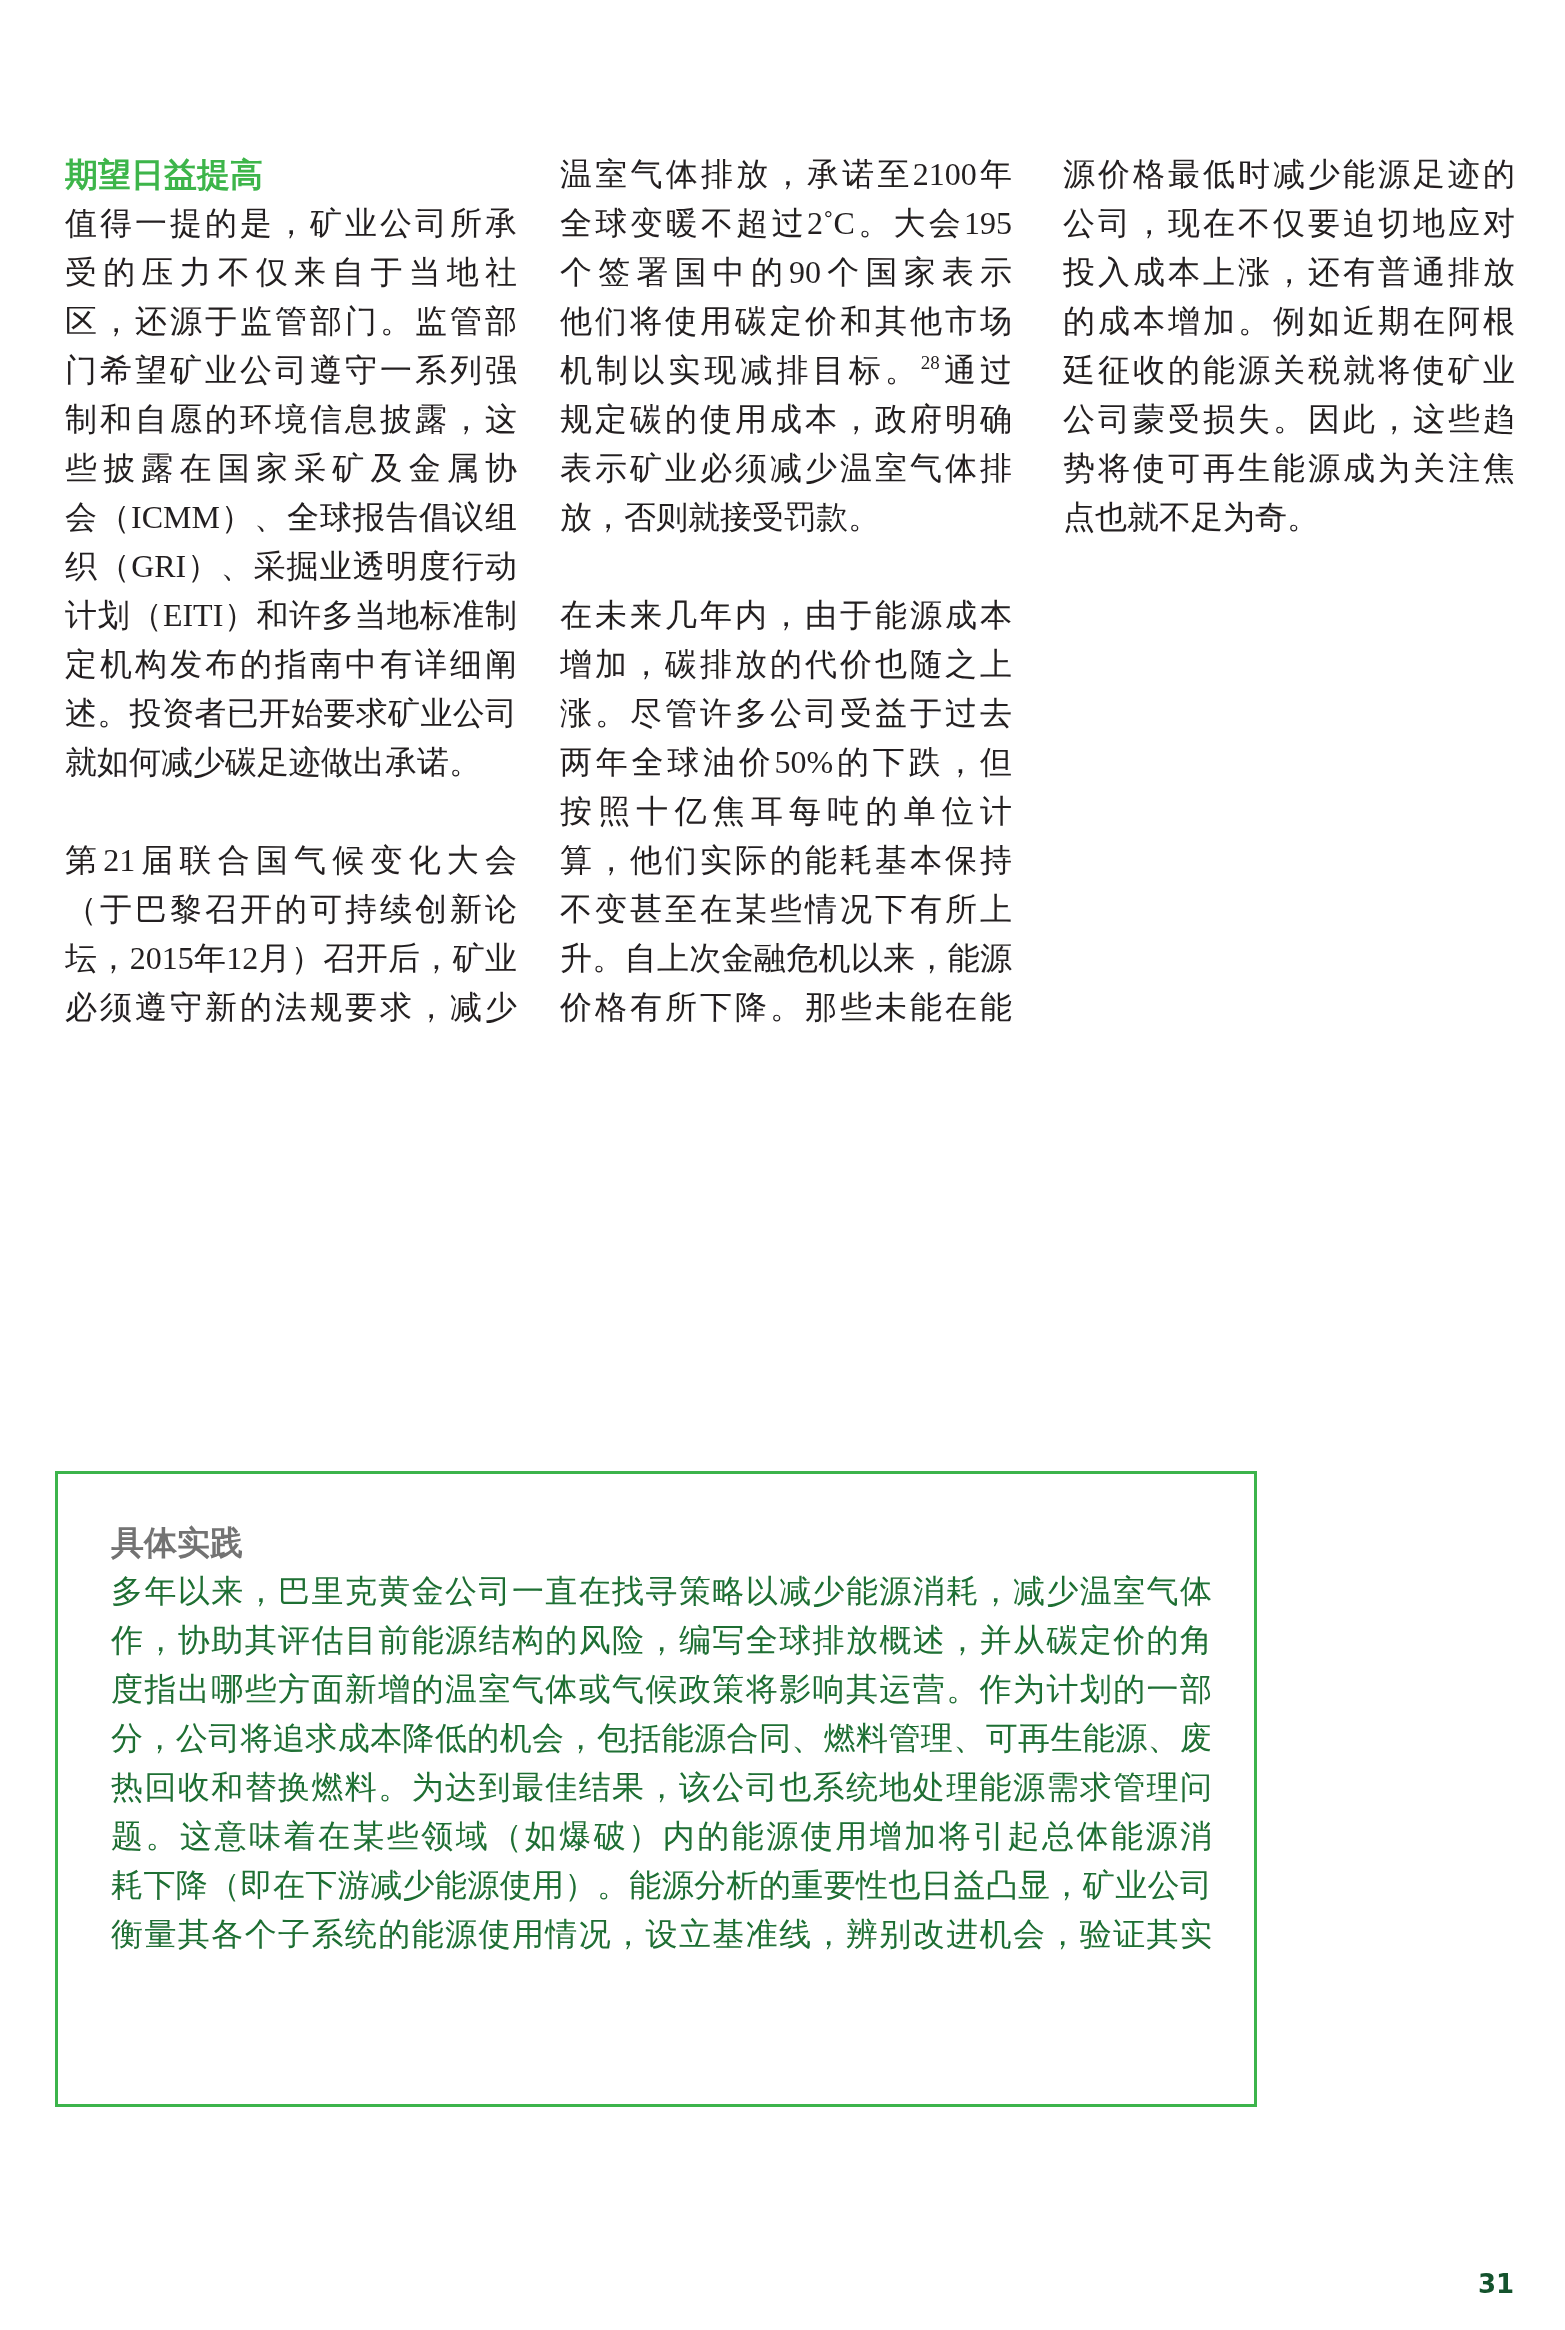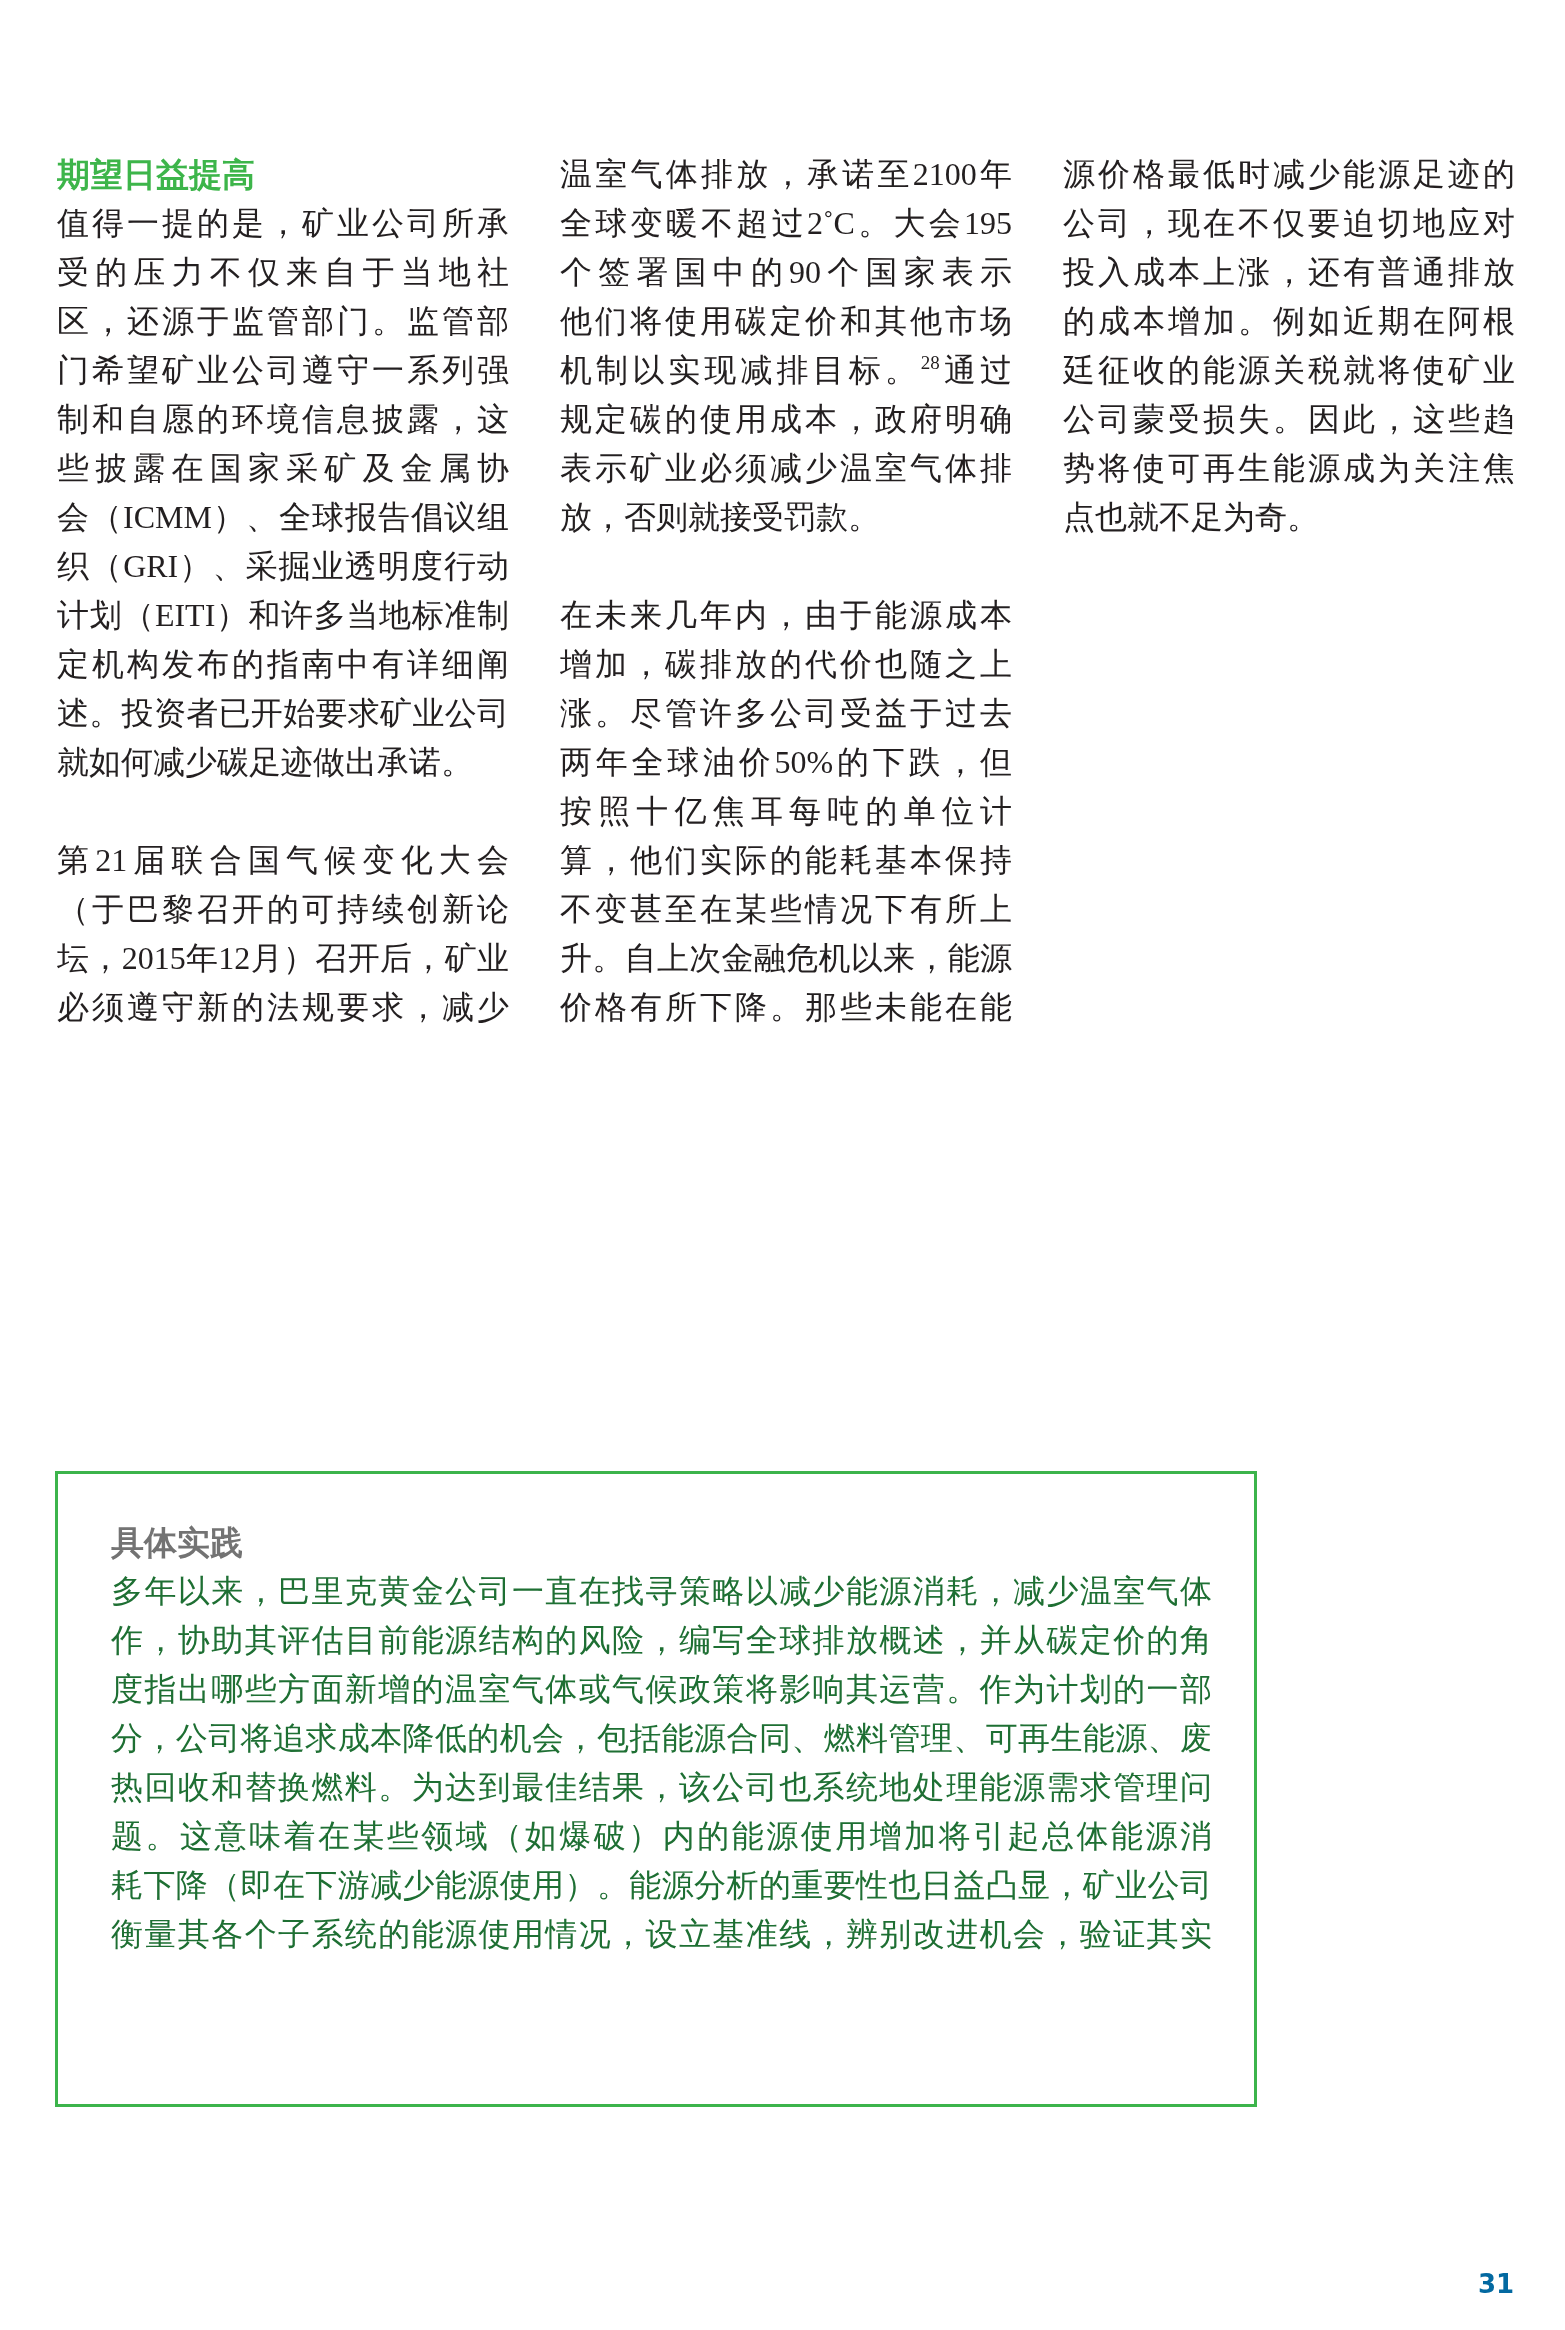--- a/index.html
+++ b/index.html
@@ -11,26 +11,26 @@
   .line.last { text-align-last: left; }
   .gap { height: 49px; }
   .h-green { color: #3db54a; font-weight: bold; font-size: 33px; height: 49px; line-height: 49px; }
   sup { font-size: 19px; line-height: 0; vertical-align: 12.2px; }
   .box { position: absolute; left: 55px; top: 1471px; width: 1202px; height: 636px;
          border: 3.5px solid #3cb44b; box-sizing: border-box; }
   .box-inner { position: absolute; left: 53px; top: 44px; width: 1101px; color: #1e6f33; }
   .box-title { font-weight: bold; font-size: 33px; height: 49px; line-height: 49px; color: #737373; }
   .box .line { font-size: 32px; }
   .page-num { position: absolute; left: 1478px; top: 2269px; font-weight: bold; font-size: 26px;
-              font-family: "DejaVu Sans", sans-serif; color: #0369a1; }
+              font-family: "DejaVu Sans", sans-serif; color: #14532d; }
 </style>
 </head>
 <body>
 
-<div class="col" style="left:57px; top:150px;">
+<div class="col" style="left:65px; top:150px;">
   <div class="h-green">期望日益提高</div>
   <div class="line">值得一提的是，矿业公司所承</div>
   <div class="line">受的压力不仅来自于当地社</div>
   <div class="line">区，还源于监管部门。监管部</div>
   <div class="line">门希望矿业公司遵守一系列强</div>
   <div class="line">制和自愿的环境信息披露，这</div>
   <div class="line">些披露在国家采矿及金属协</div>
   <div class="line">会（ICMM）、全球报告倡议组</div>
   <div class="line">织（GRI）、采掘业透明度行动</div>
   <div class="line">计划（EITI）和许多当地标准制</div>

